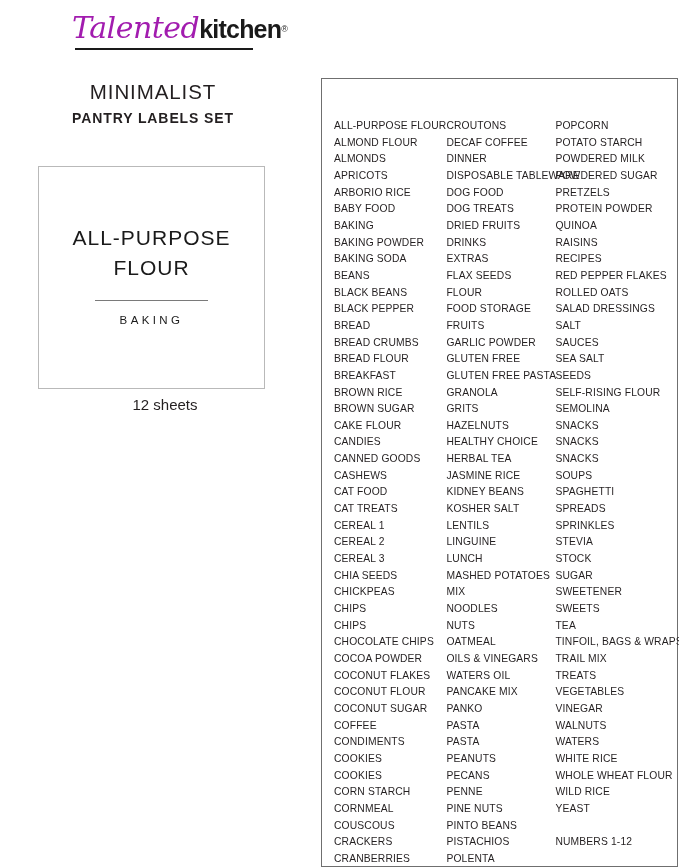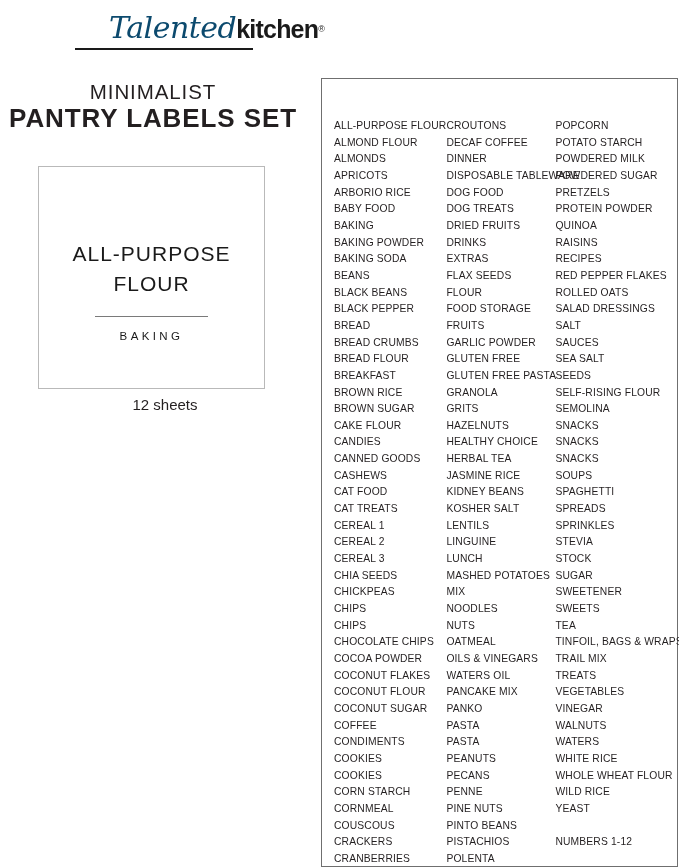--- a/index.html
+++ b/index.html
@@ -22,22 +22,21 @@
     left: 72px;
     top: 10px;
     width: 200px;
     height: 46px;
   }
   .brand-talented {
     font-family: "DejaVu Serif", serif;
     font-style: italic;
     font-size: 30px;
     letter-spacing: -0.5px;
-    color: #0c4a6e;
-    margin-left: 37px;
+    color: #a21caf;
   }
   .brand-kitchen {
     font-family: "Liberation Sans", sans-serif;
     font-size: 25px;
     font-weight: 700;
     letter-spacing: -0.8px;
     color: #1a1a1a;
   }
   .brand-reg {
     font-family: "Liberation Sans", sans-serif;
@@ -62,21 +61,21 @@
     width: 306px;
     text-align: center;
   }
   .title-line-1 {
     font-size: 20.5px;
     font-weight: 400;
     letter-spacing: 0.9px;
     line-height: 27px;
   }
   .title-line-2 {
-    font-size: 26px;
+    font-size: 14px;
     font-weight: 700;
     letter-spacing: 0.9px;
     line-height: 27px;
   }
   .subtitle {
     font-size: 15.5px;
     font-weight: 400;
     letter-spacing: 0.1px;
     margin-top: 6px;
     line-height: 20px;
@@ -90,21 +89,21 @@
     width: 227px;
     height: 223px;
     border: 1px solid #b9b9b9;
     background: #fff;
     box-sizing: border-box;
   }
   .label-card-inner {
     position: absolute;
     left: 0;
     right: 0;
-    top: 72px;
+    top: 56px;
     text-align: center;
   }
   .label-name {
     font-size: 21px;
     font-weight: 400;
     letter-spacing: 1px;
     line-height: 30px;
     color: #1a1a1a;
   }
   .label-rule {

